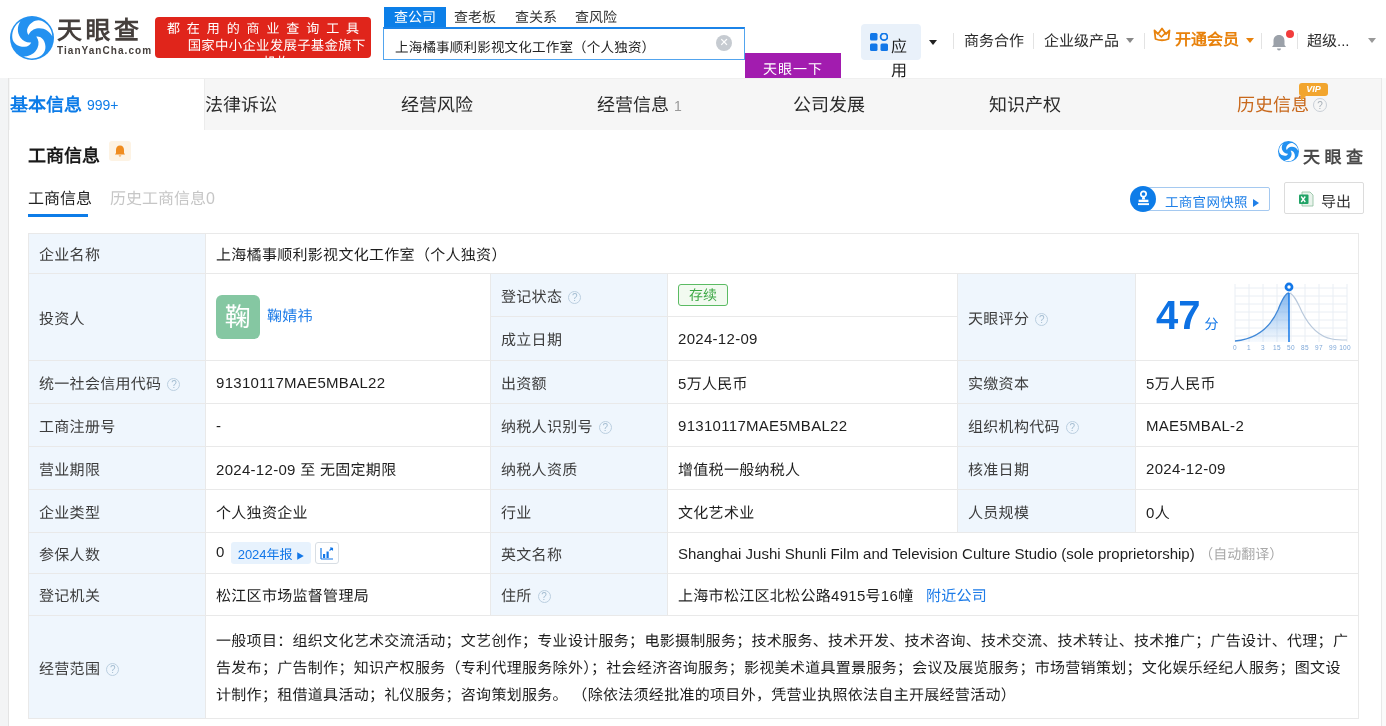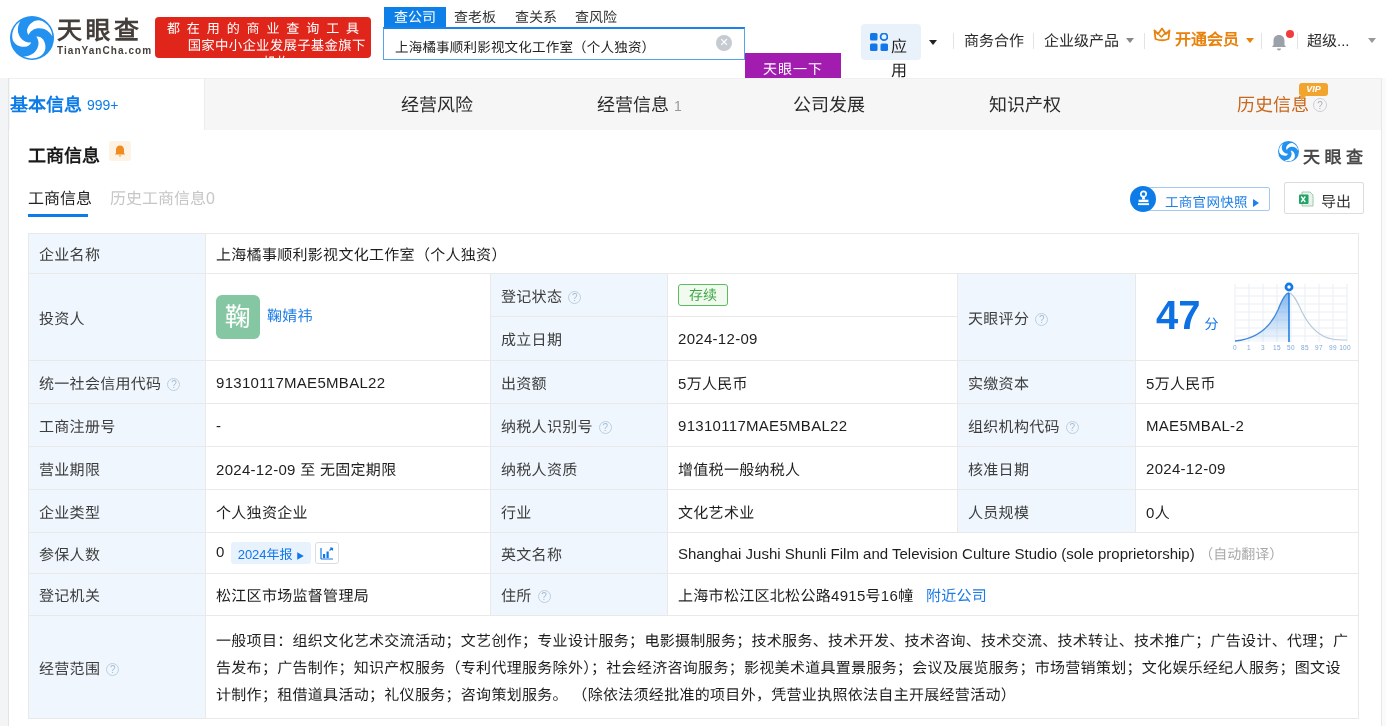--- a/index.html
+++ b/index.html
@@ -143,20 +143,21 @@
       <path d="M6 14.5 a2 2 0 0 0 4 0 Z" fill="#9BA1A9"></path>
     </svg>
     <div class="abs" style="left:1286px;top:30px;width:8px;height:8px;border-radius:4px;background:#F23C3C"></div>
     <div class="mdiv" style="left:1297px"></div>
     <div class="mtxt" style="left:1307px">超级...</div>
     <div class="caret" style="left:1368px;top:38px;border-top:5px solid #999"></div>
   </div>
 
   <div id="tabbar">
     <div class="btab" id="btab1">基本信息<small>999+</small></div>
+    <div class="btab" style="left:205px">法律诉讼</div>
     <div class="btab" style="left:401px">经营风险</div>
     <div class="btab" style="left:597px">经营信息<span style="font-size:14px;color:#999;margin-left:5px">1</span></div>
     <div class="btab" style="left:793px">公司发展</div>
     <div class="btab" style="left:989px">知识产权</div>
     <div class="btab" style="left:1237px;width:auto;color:#C8681C">历史信息</div>
     <div class="abs" style="left:1299px;top:4px;width:29px;height:13px;background:#F2A52E;border-radius:3px;color:#fff;font-size:9px;font-weight:bold;text-align:center;line-height:13px;font-style:italic">VIP</div>
     <div class="abs" style="left:1301px;top:16px;width:0;height:0;border-left:3px solid #F2A52E;border-top:3px solid #F2A52E;border-right:3px solid transparent;border-bottom:3px solid transparent"></div>
     <div class="abs" style="left:1313px;top:19px;width:14px;height:14px;border:1px solid #C9CFD6;border-radius:7px;color:#A8B0B8;font-size:10px;line-height:13px;text-align:center">?</div>
   </div>
   <div id="lgut"></div>

